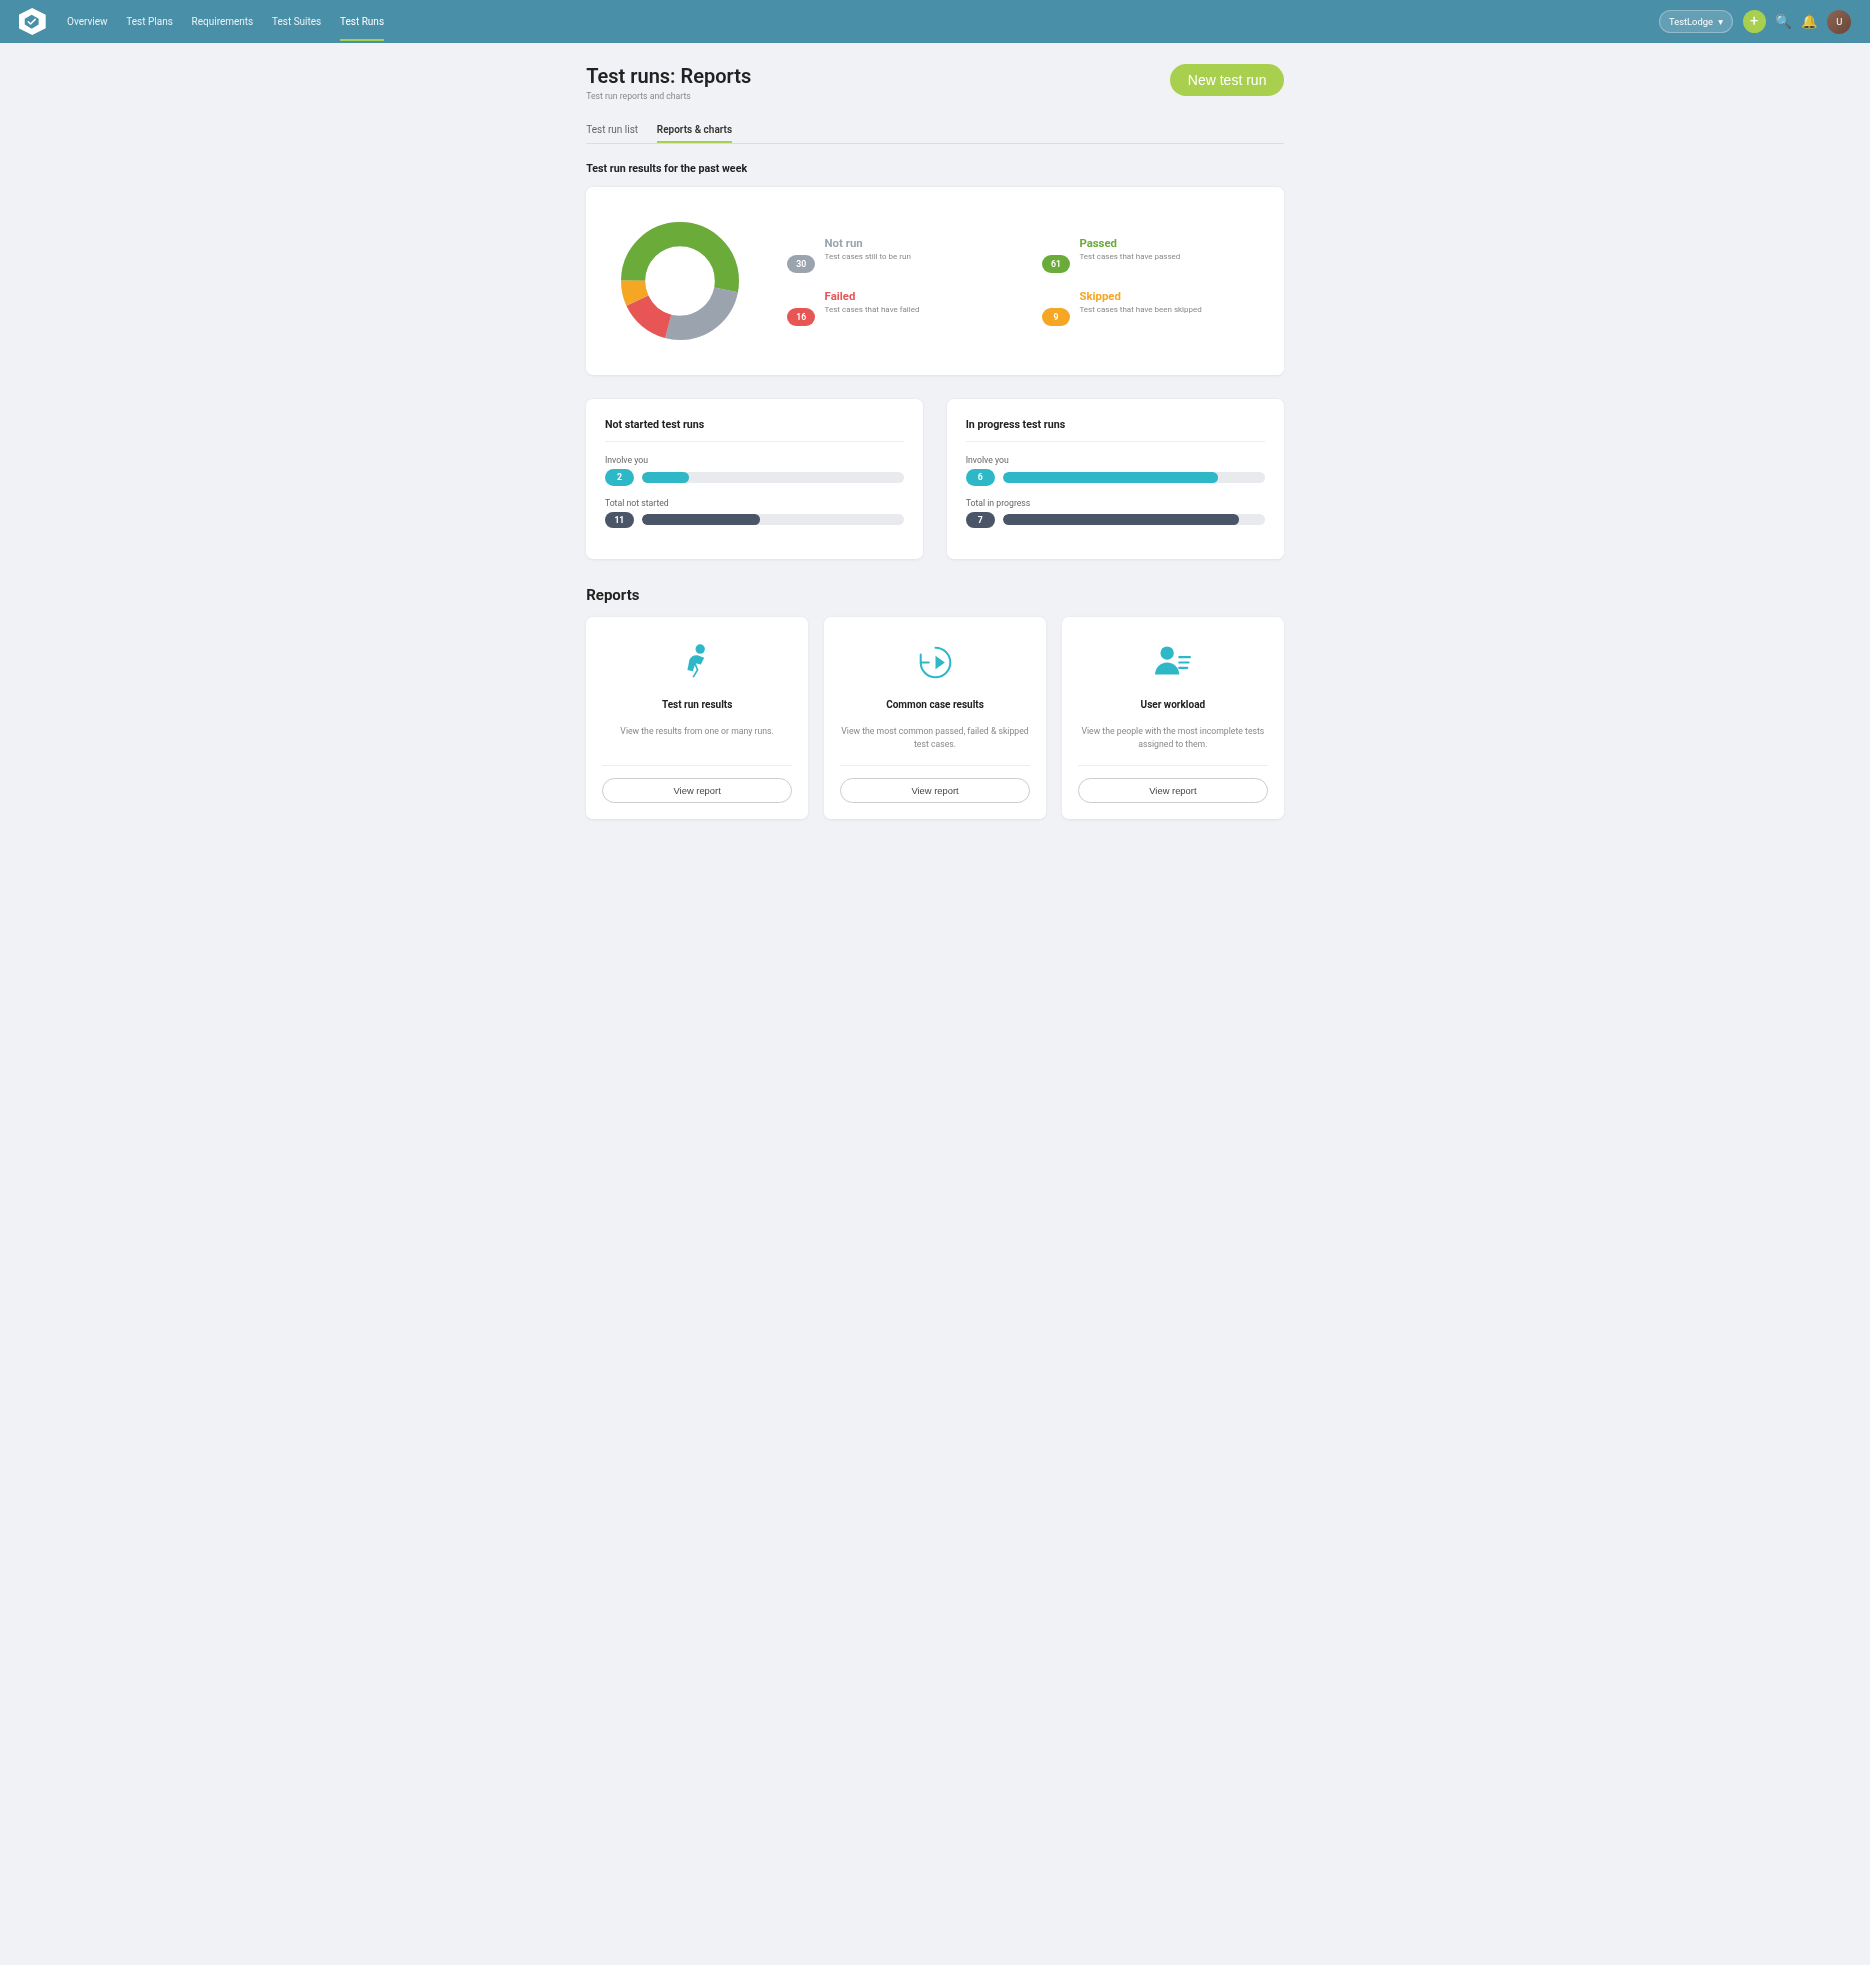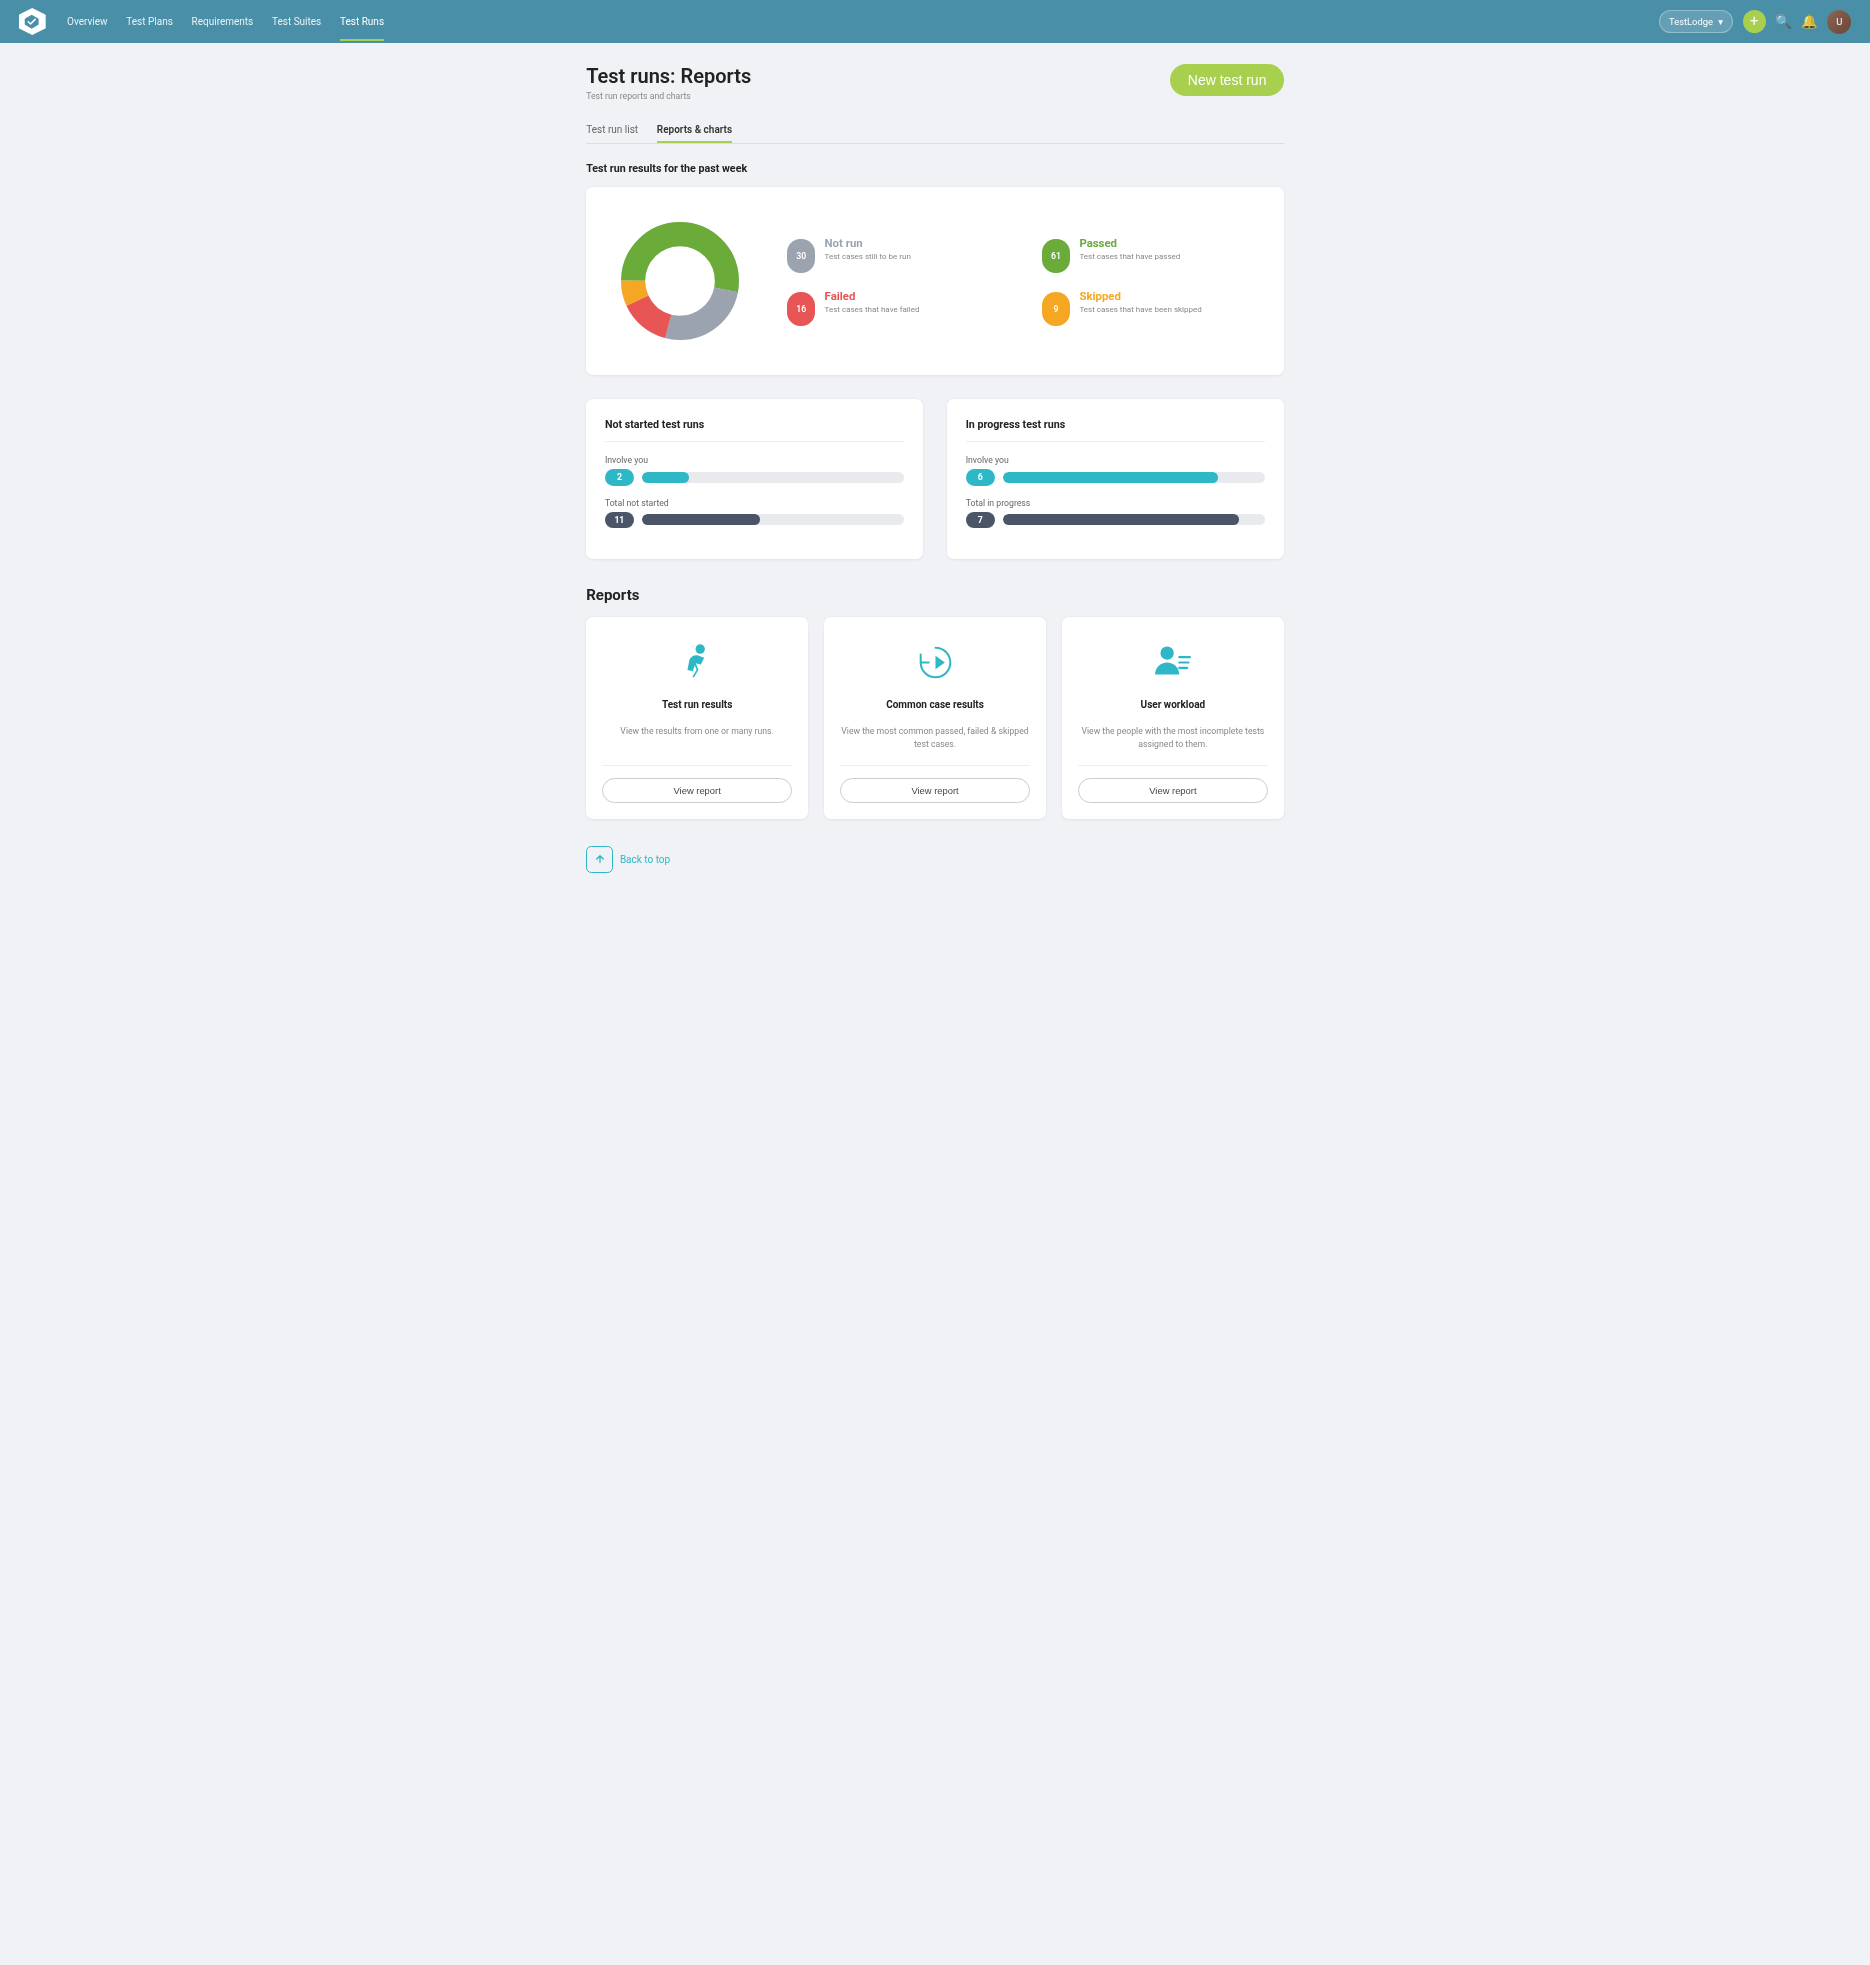--- a/index.html
+++ b/index.html
@@ -126,28 +126,28 @@
 
     .legend-grid {
       display: grid;
       grid-template-columns: 1fr 1fr;
       gap: 16px 40px;
       flex: 1;
     }
     .legend-item { display: flex; align-items: flex-start; gap: 9.4px; }
     .legend-badge {
       border-radius: 13.4px;
-      padding: 12px 8px;
+      padding: 4px 8px;
       font-size: 8.7px;
       font-weight: 600;
       color: white;
       min-width: 28px;
       text-align: center;
       flex-shrink: 0;
-      margin-top: 3px;
+      margin-top: 19px;
     }
     .badge-gray { background: #9aa3ae; }
     .badge-red { background: #e85555; }
     .badge-green { background: #6aab3a; }
     .badge-orange { background: #f5a623; }
     .legend-text {}
     .legend-label { font-size: 11.4px; font-weight: 700; }
     .legend-desc { font-size: 8px; color: #888; margin-top: 1.3px; }
     .color-notrun { color: #9aa3ae; }
     .color-failed { color: #e85555; }
@@ -404,23 +404,15 @@
           <line x1="42" y1="40" x2="54" y2="40" stroke="#2eb8c7" stroke-width="3" stroke-linecap="round"></line>
         </svg>
       </div>
       <div class="report-title">User workload</div>
       <div class="report-desc">View the people with the most incomplete tests assigned to them.</div>
       <hr class="report-divider">
       <button class="view-report-btn">View report</button>
     </div>
   </div>
 
-  <div class="back-to-top">
-    <div class="back-to-top-box">
-      <svg width="12" height="12" viewBox="0 0 18 18" fill="none">
-        <path d="M9 14V4M4 9l5-5 5 5" stroke="#2eb8c7" stroke-width="2" stroke-linecap="round" stroke-linejoin="round"></path>
-      </svg>
-    </div>
-    <span>Back to top</span>
-  </div>
 
 </div>
 
 
 </body></html>

